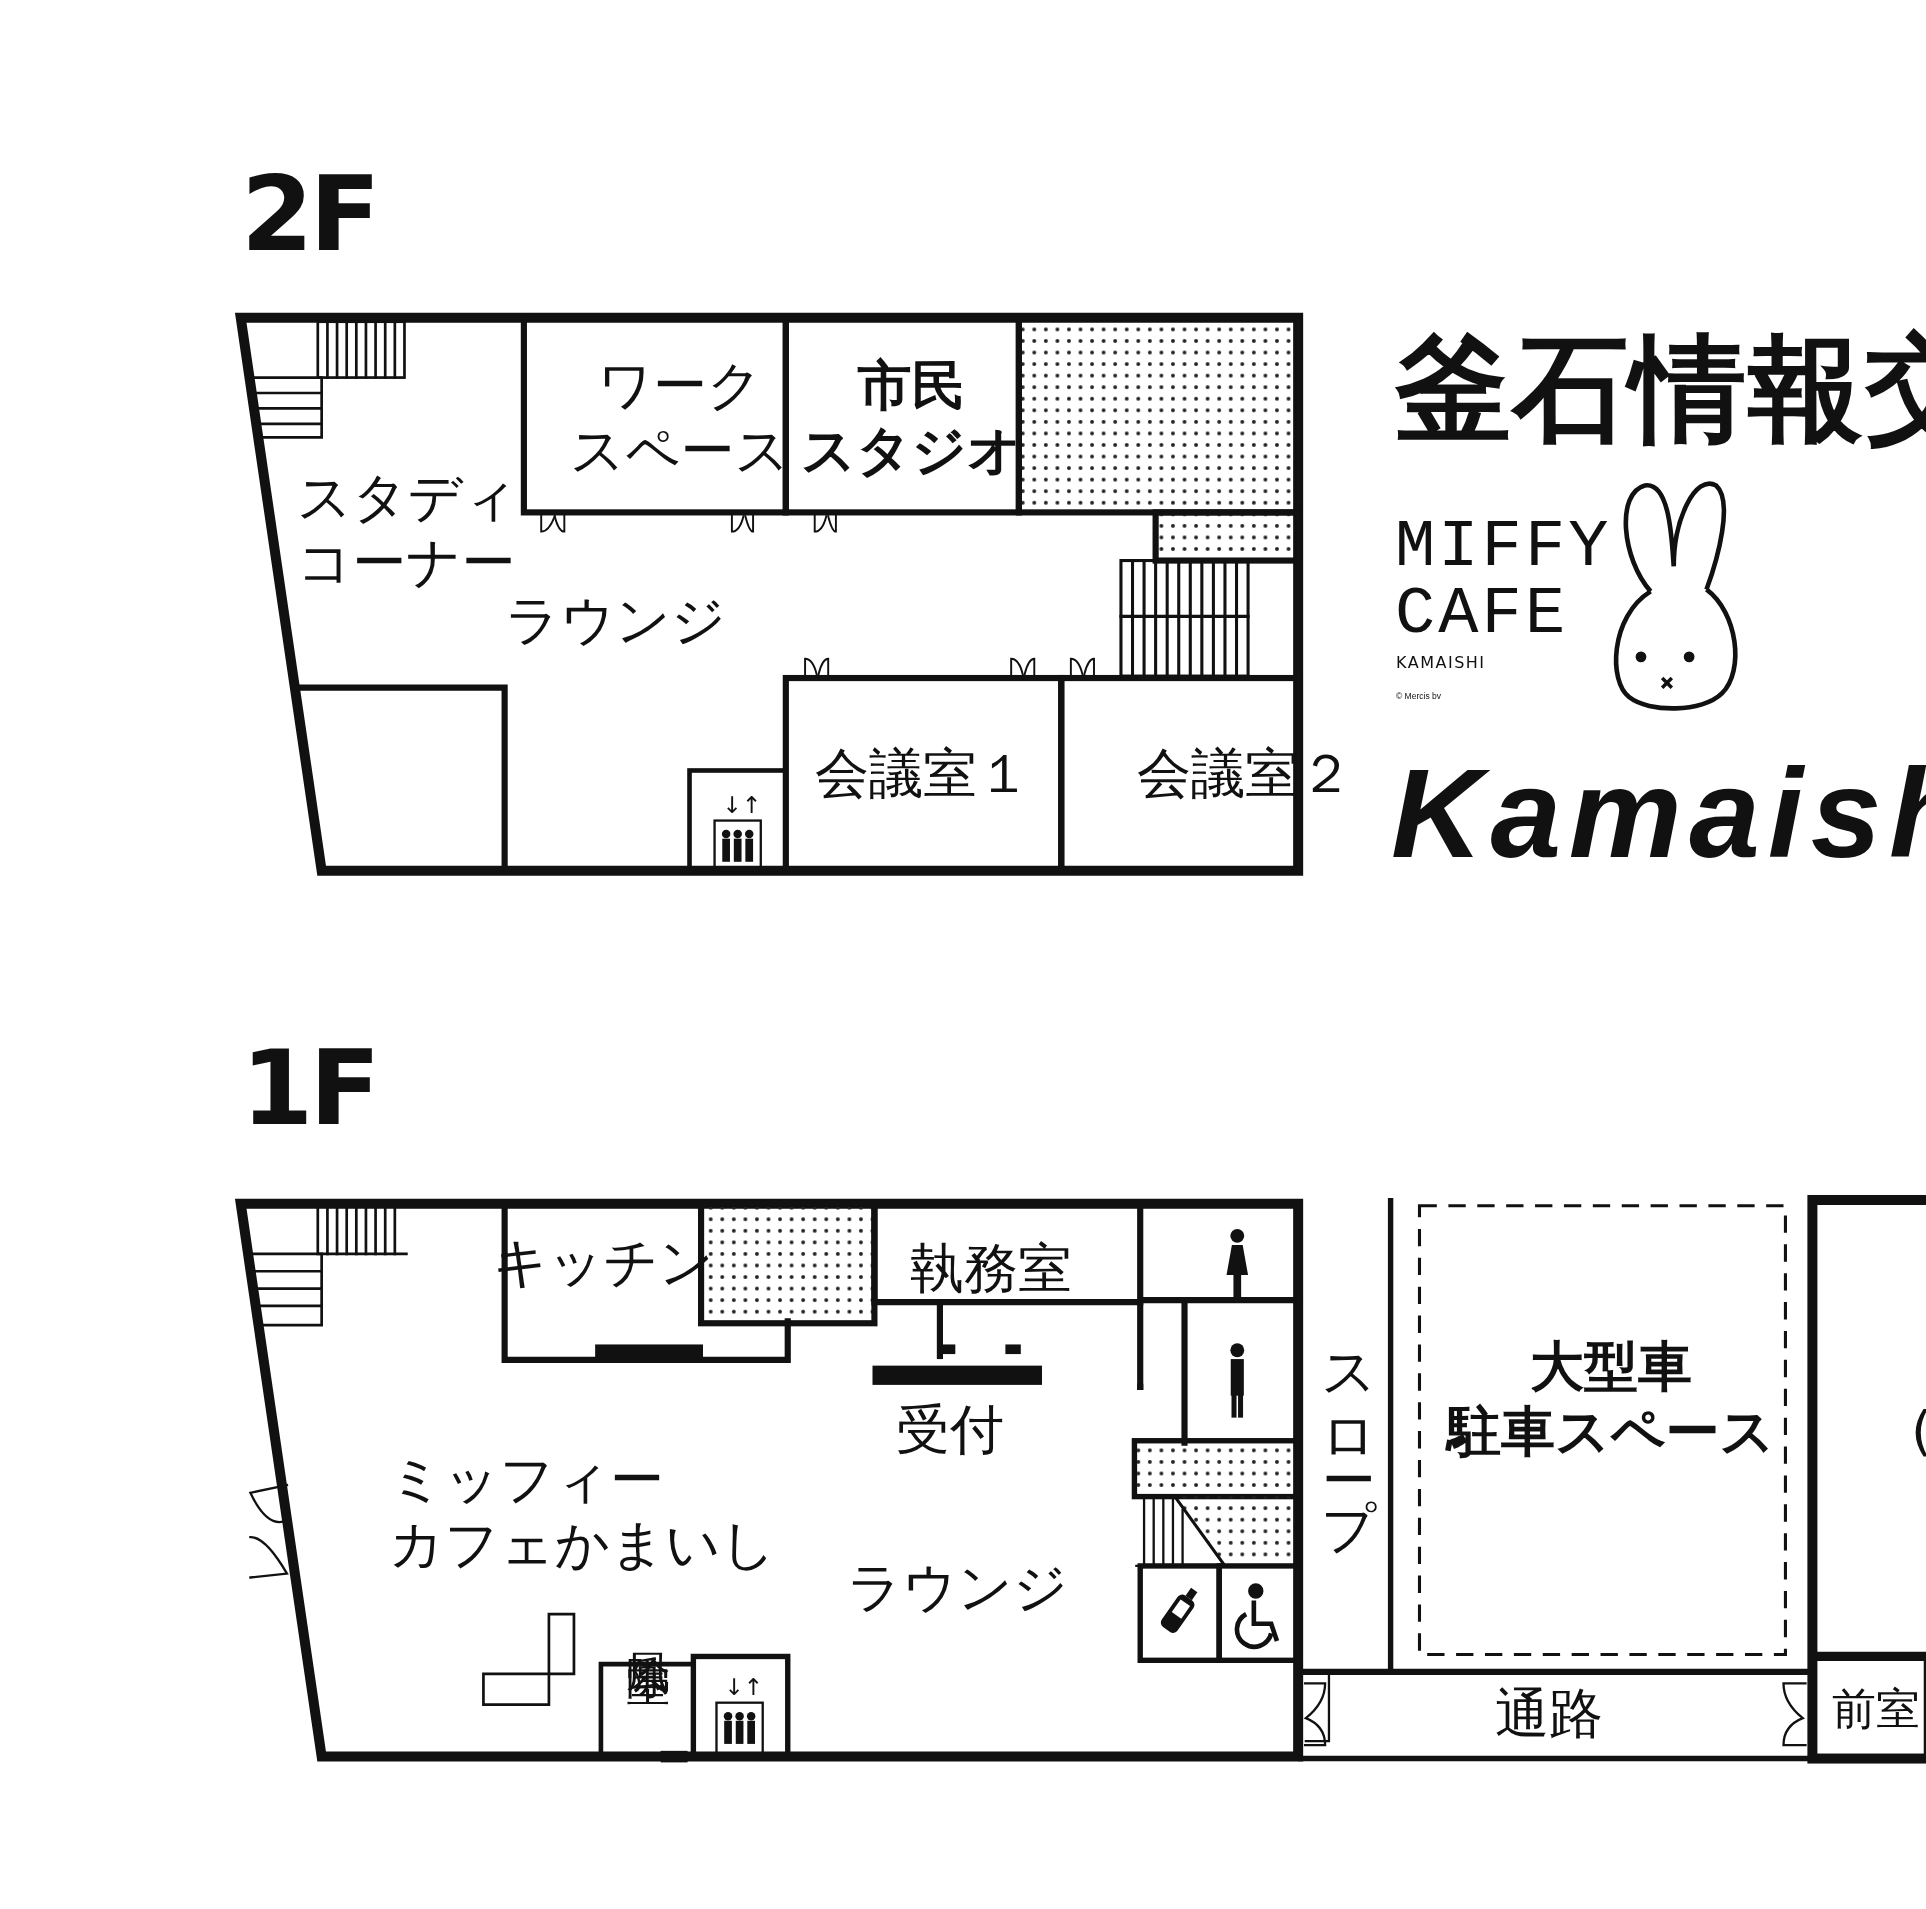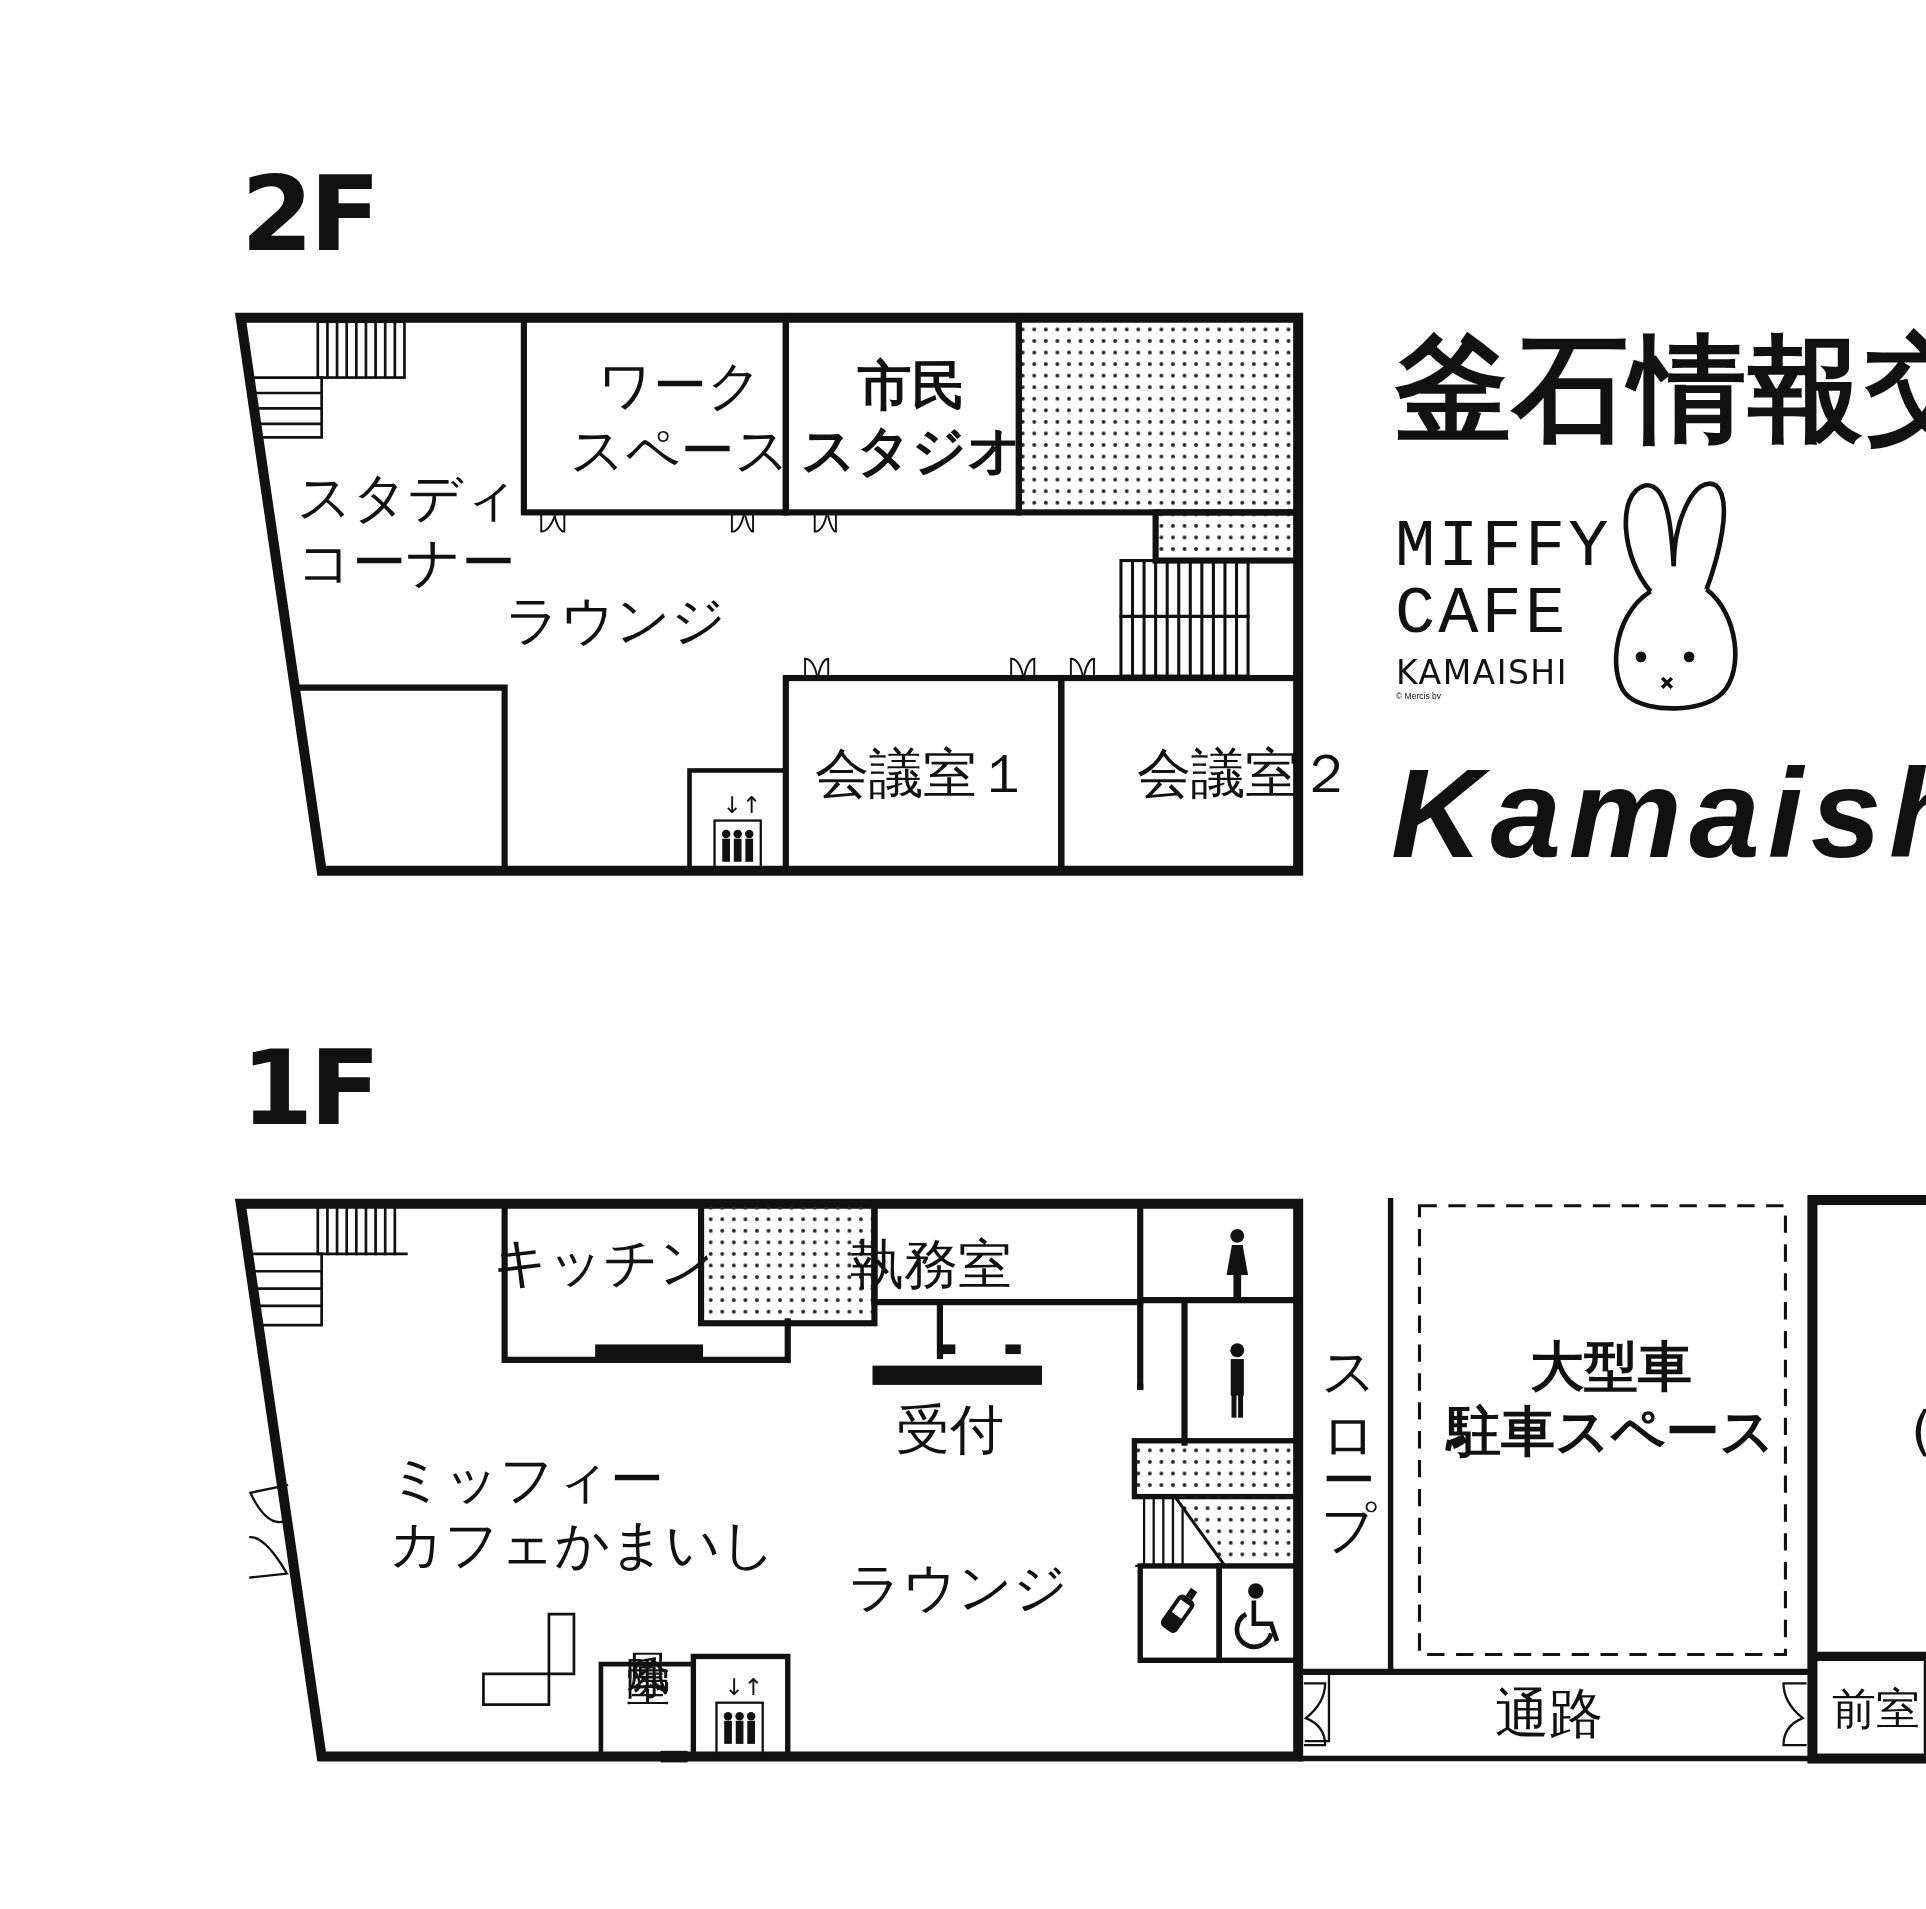--- a/index.html
+++ b/index.html
@@ -5,21 +5,21 @@
   html,body{margin:0;padding:0;background:#ffffff;}
   body{width:2703px;height:1910px;position:relative;overflow:hidden;font-family:"DejaVu Sans","Liberation Sans",sans-serif;color:#111;}
   .abs{position:absolute;}
   .floor-label{font-family:"DejaVu Sans",sans-serif;font-weight:bold;font-size:104px;line-height:1;letter-spacing:-3.9px;}
   .room-label{position:absolute;font-size:54px;line-height:1.2;text-align:center;white-space:nowrap;font-weight:500;}
   .room-label.small{font-size:44px;}
   .room-label.vertical{writing-mode:vertical-rl;letter-spacing:3.9px;}
   .title{font-family:"DejaVu Sans",sans-serif;font-weight:bold;font-size:116px;letter-spacing:1.5px;}
   .pit-title{font-family:"Liberation Sans",sans-serif;font-weight:bold;font-style:italic;font-size:127px;letter-spacing:7.7px;}
   .miffy-text{font-family:"DejaVu Sans",sans-serif;font-size:67px;line-height:1.0;letter-spacing:3.1px;font-weight:normal;}
-  .miffy-sub{font-family:"DejaVu Sans",sans-serif;font-size:33px;letter-spacing:1.5px;text-align:center;}
+  .miffy-sub{font-family:"DejaVu Sans",sans-serif;font-size:16px;letter-spacing:1.5px;text-align:center;}
   .copyright{font-family:"Liberation Sans",sans-serif;font-size:8.5px;}
   svg{position:absolute;left:0;top:0;}
 </style>
 </head>
 <body>
 
 <svg width="2703" height="1910" viewBox="0 0 7017 4958">
   <defs>
     <pattern id="dots" x="0" y="0" width="30" height="30" patternUnits="userSpaceOnUse">
       <circle cx="15" cy="15" r="5" fill="#222"></circle>
@@ -249,21 +249,21 @@
 コーナー</div>
 <div class="room-label" style="left:570px;top:354px;white-space:pre;">ワーク
 スペース</div>
 <div class="room-label" style="left:801px;top:354px;white-space:pre;font-weight:bold;">市民
 スタジオ</div>
 <div class="room-label" style="left:505px;top:589px;">ラウンジ</div>
 <div class="room-label" style="left:815px;top:742px;">会議室１</div>
 <div class="room-label" style="left:1137px;top:742px;">会議室２</div>
 
 <div class="room-label" style="left:493px;top:1231px;text-align:center;">キッチン</div>
-<div class="room-label" style="left:850px;top:1237px;font-family:Liberation Mono, monospace;">執務室</div>
+<div class="room-label" style="left:910px;top:1237px;">執務室</div>
 <div class="room-label" style="left:896px;top:1398px;">受付</div>
 <div class="room-label" style="left:389px;top:1448px;white-space:pre;text-align:left;">ミッフィー
 カフェかまいし</div>
 <div class="room-label" style="left:847px;top:1556px;">ラウンジ</div>
 <div class="room-label small vertical" style="left:622px;top:1618px;">風除室</div>
 <div class="room-label vertical" style="left:1316px;top:1321px;">スロープ</div>
 <div class="room-label" style="left:1447px;top:1335px;white-space:pre;font-weight:bold;">大型車
 駐車スペース</div>
 <div class="room-label" style="left:1495px;top:1682px;">通路</div>
 <div class="room-label" style="left:1911px;top:1335px;white-space:pre;">釜石PIT

